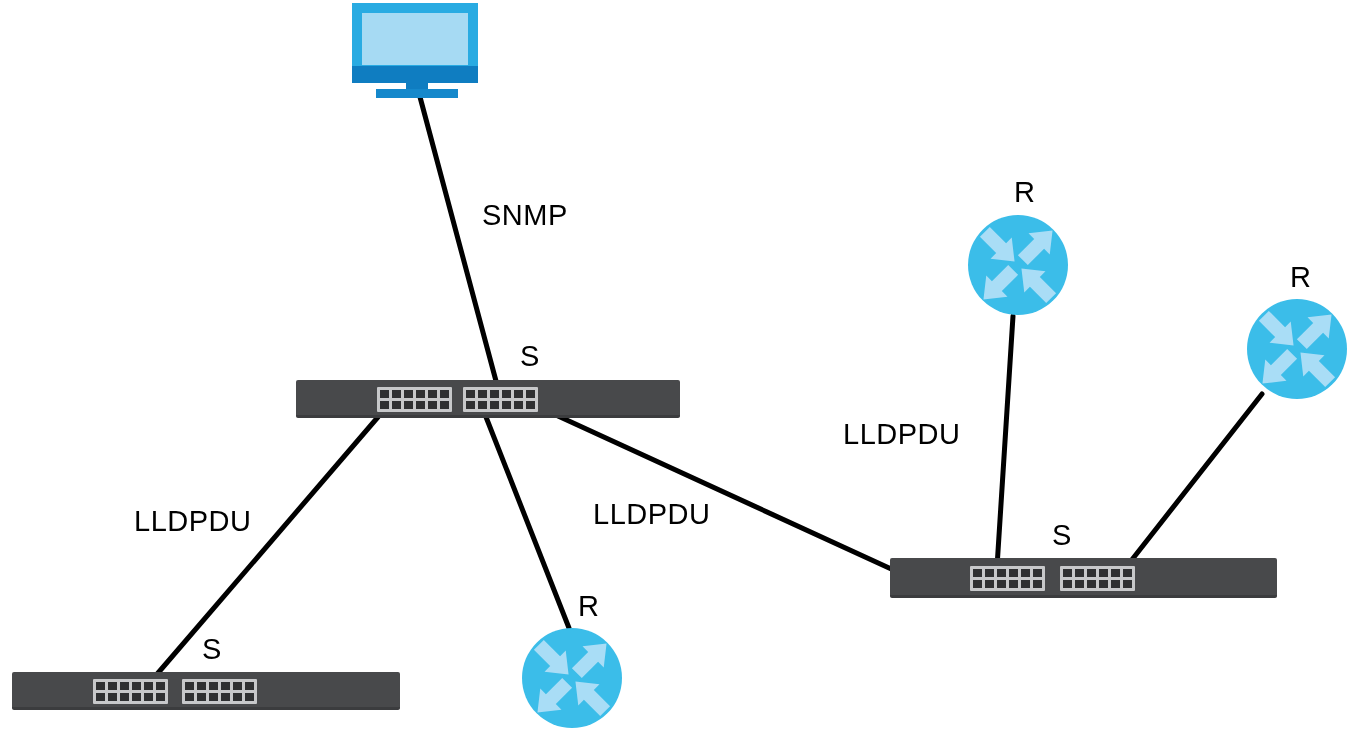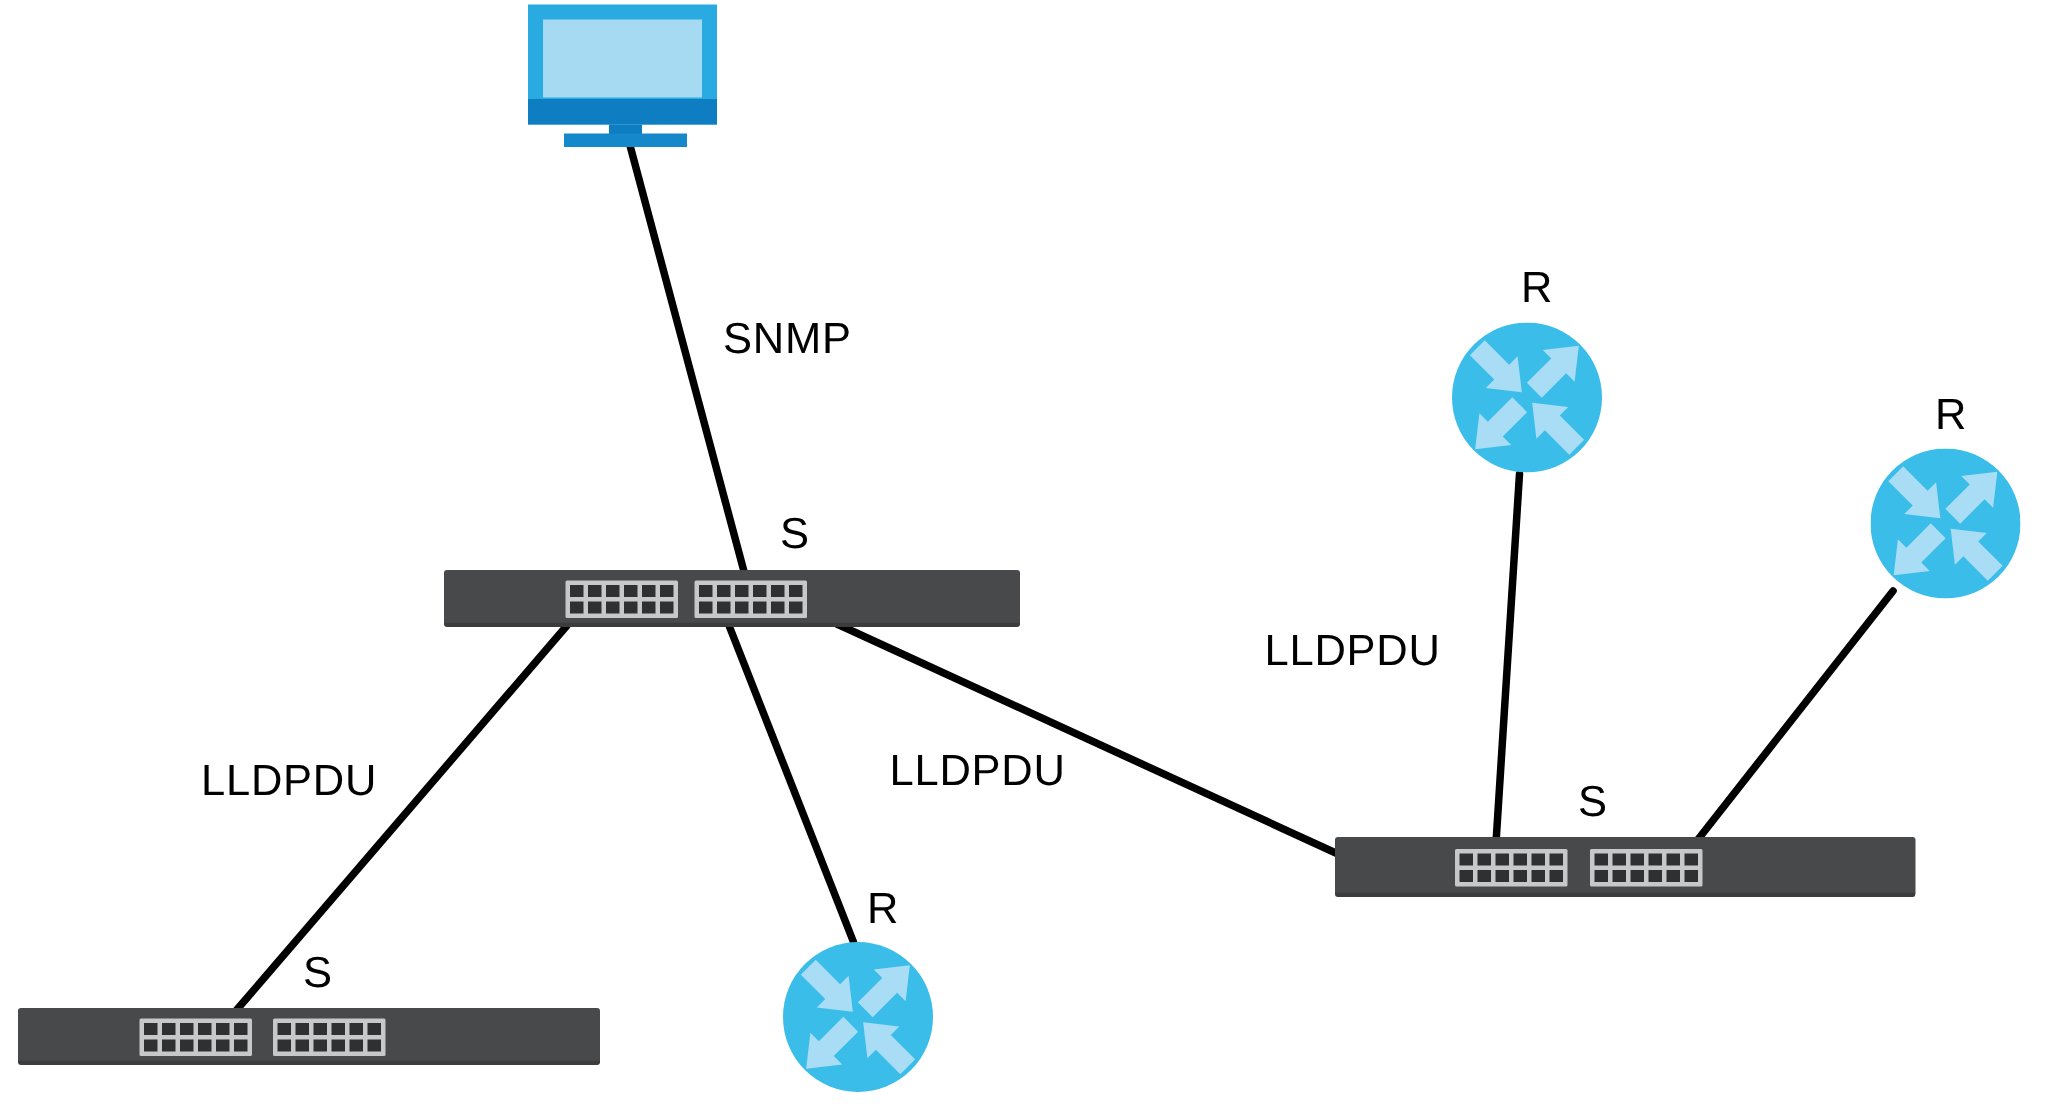--- a/index.html
+++ b/index.html
@@ -174,21 +174,21 @@
   <svg class="router" style="left:522px; top:628px;" viewBox="0 0 100 100">
     <circle cx="50" cy="50" r="50" fill="#3BBDE9"></circle>
     <g fill="#A9DDF6">
       <path transform="translate(31,31) rotate(45)" d="M -20 -7 L 3 -7 L 3 -15 L 22 0 L 3 15 L 3 7 L -20 7 Z"></path>
       <path transform="translate(69,31) rotate(-45)" d="M -20 -7 L 3 -7 L 3 -15 L 22 0 L 3 15 L 3 7 L -20 7 Z"></path>
       <path transform="translate(31,69) rotate(135)" d="M -20 -7 L 3 -7 L 3 -15 L 22 0 L 3 15 L 3 7 L -20 7 Z"></path>
       <path transform="translate(69,69) rotate(-135)" d="M -20 -7 L 3 -7 L 3 -15 L 22 0 L 3 15 L 3 7 L -20 7 Z"></path>
     </g>
   </svg>
 
-  <div class="label" style="left:482px;  top:211px;">SNMP</div>
+  <div class="label" style="left:482px;  top:200px;">SNMP</div>
 
   <div class="label" style="left:134px;  top:506px;">LLDPDU</div>
 
   <div class="label" style="left:593px;  top:499px;">LLDPDU</div>
 
   <div class="label" style="left:843px;  top:419px;">LLDPDU</div>
 
   <div class="label" style="left:520px;  top:341px;">S</div>
 
   <div class="label" style="left:202px;  top:634px;">S</div>

